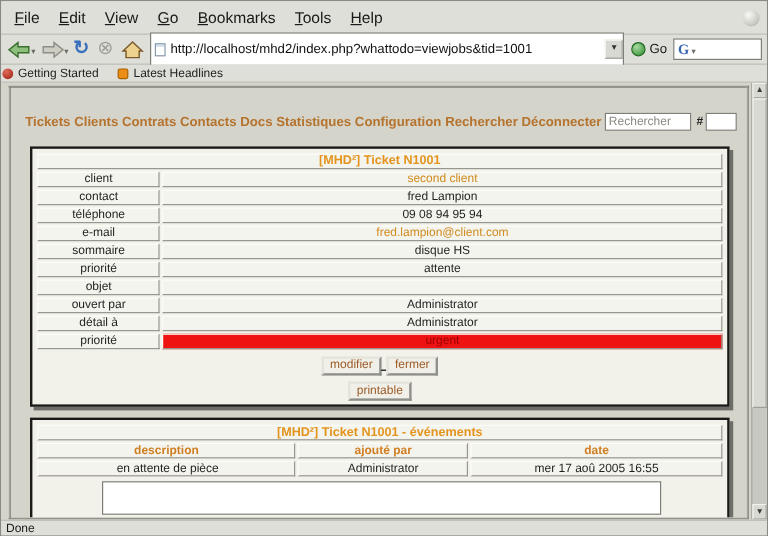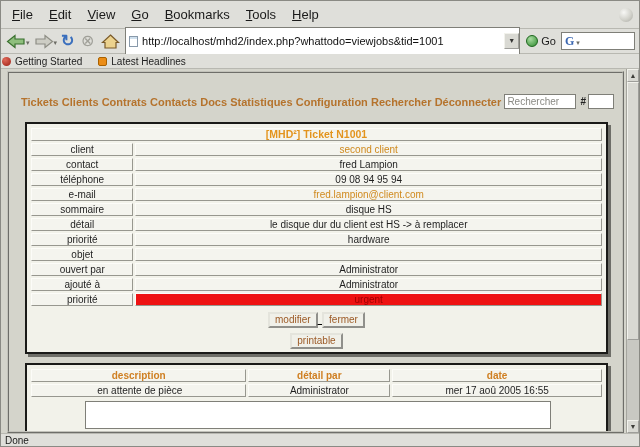--- a/index.html
+++ b/index.html
@@ -170,60 +170,59 @@
                 </tr>
             <tr>
                   <td class="lbl-cell">e-mail</td>
                   <td class="val-link">fred.lampion@client.com</td>
                 </tr>
             <tr>
                   <td class="lbl-cell">sommaire</td>
                   <td>disque HS</td>
                 </tr>
             <tr>
-                  <td class="lbl-cell">détail</td>
-                  <td>le disque dur du client est HS -&gt; à remplacer</td>
-                </tr>
-            <tr>
                   <td class="lbl-cell">priorité</td>
-                  <td>hardware</td>
+                  <td>attente</td>
                 </tr>
             <tr>
                   <td class="lbl-cell">objet</td>
                   <td></td>
                 </tr>
             <tr>
                   <td class="lbl-cell">ouvert par</td>
                   <td>Administrator</td>
                 </tr>
             <tr>
-                  <td class="lbl-cell">ajouté à</td>
+                  <td class="lbl-cell">détail à</td>
                   <td>Administrator</td>
                 </tr>
             <tr>
                   <td class="lbl-cell">priorité</td>
                   <td class="val-priority">urgent</td>
                 </tr>
           </tbody>
             </table>
           <div class="btn-row">
             <button class="site-btn">modifier</button>
             <button class="site-btn">fermer</button>
           </div>
           <div class="btn-row">
             <button class="site-btn">printable</button>
           </div>
         </div>
 
         <div class="box">
           <table class="dtable">
             <tbody>
+                <tr>
+                  <td colspan="3" class="title-cell">[MHD²] Ticket N1001 - événements</td>
+                </tr>
             <tr>
               <th class="col-head c-desc">description</th>
-              <th class="col-head c-addby">détail par</th>
+              <th class="col-head c-addby">ajouté par</th>
               <th class="col-head c-date">date</th>
             </tr>
             <tr>
               <td class="cell-left">en attente de pièce</td>
               <td>Administrator</td>
               <td>mer 17 aoû 2005 16:55</td>
             </tr>
           </tbody>
             </table>
           <textarea class="event-textarea" style=""></textarea>

